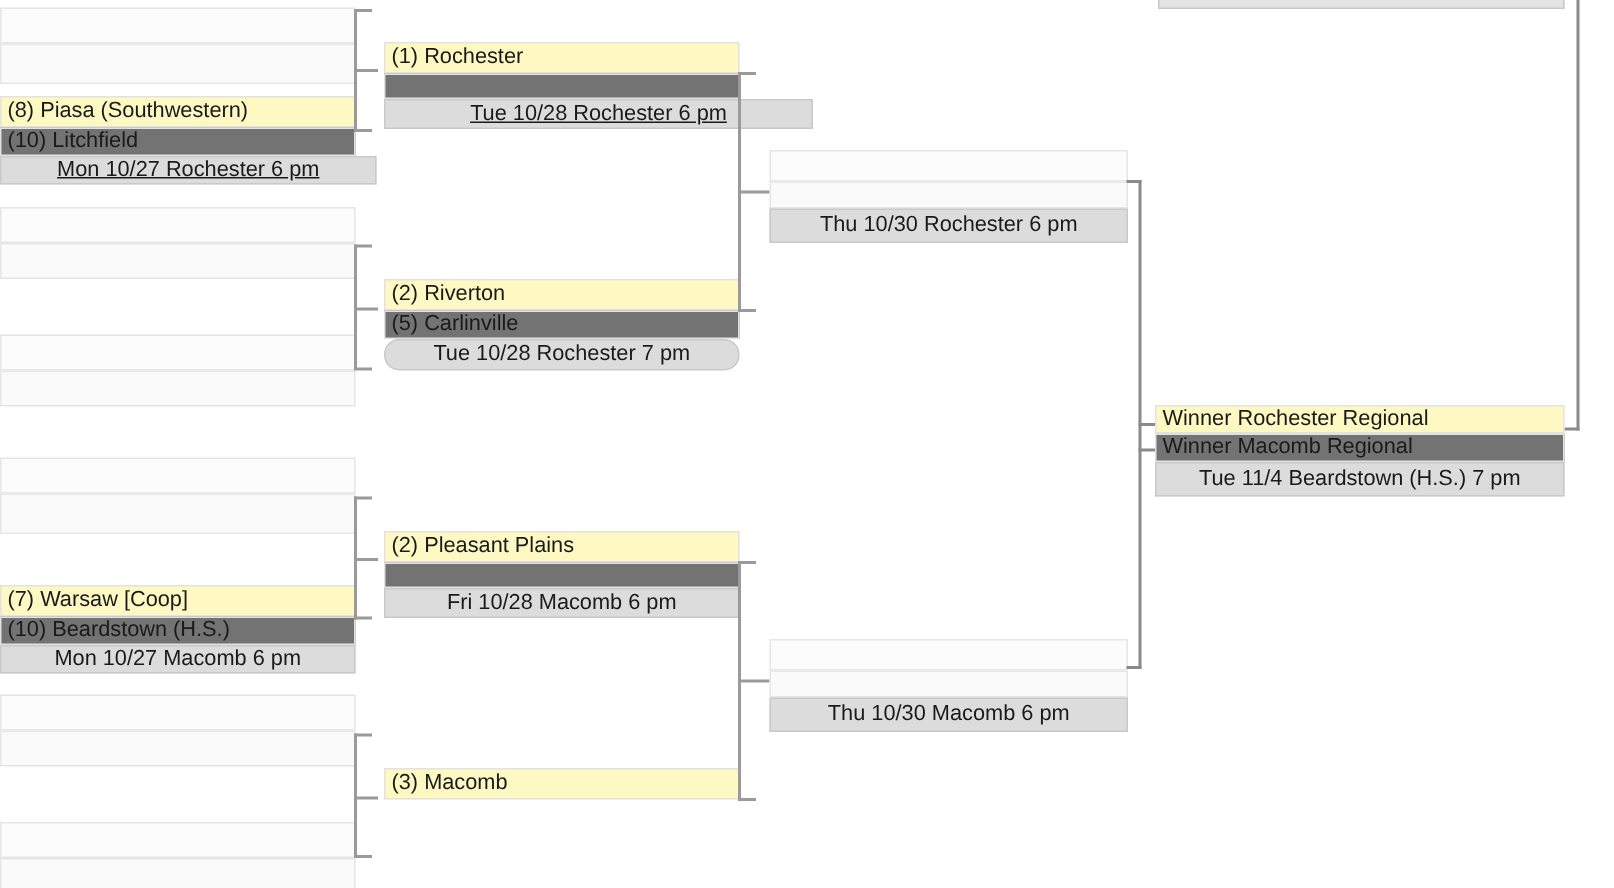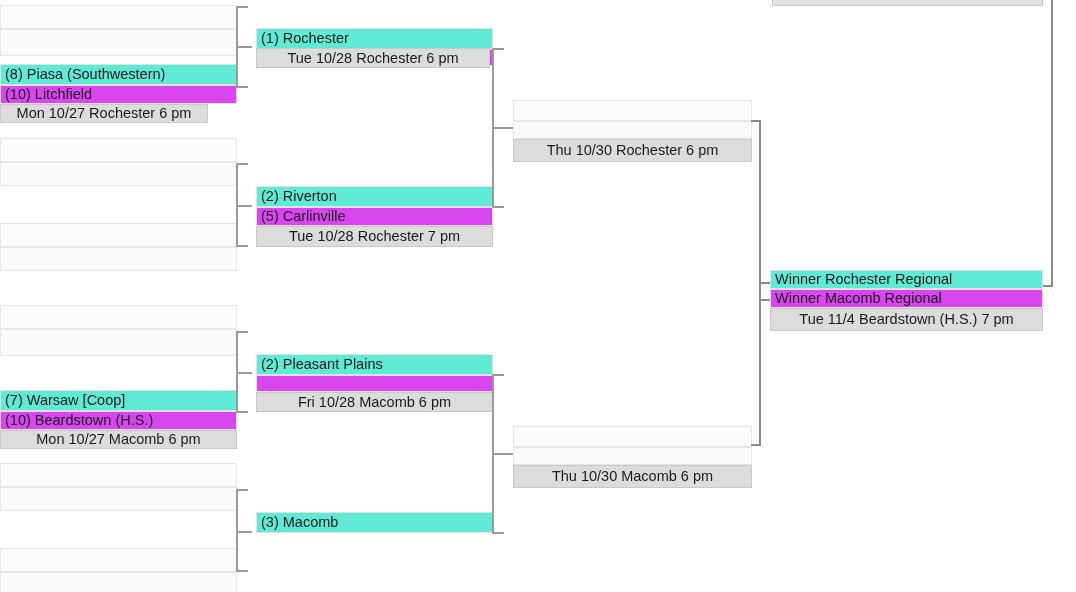--- a/index.html
+++ b/index.html
@@ -24,27 +24,27 @@
     box-sizing: border-box;
     font-size: 14.5px;
     line-height: 1;
     color: #1a1a1a;
     display: flex;
     align-items: center;
     white-space: nowrap;
     overflow: hidden;
   }
   .row.team {
-    background: #5eead4;
+    background: #fef9c3;
     border: 1px solid #e2e2e2;
     padding-left: 4px;
     justify-content: flex-start;
   }
   .row.team2 {
-    background: #d946ef;
+    background: #737373;
     border: 1px solid #e2e2e2;
     padding-left: 4px;
     justify-content: flex-start;
   }
   .row.date {
     background: #dcdcdc;
     border: 1px solid #c9c9c9;
     justify-content: center;
     color: #1a1a1a;
   }
@@ -77,21 +77,21 @@
 
 <div id="bracket">
 
   <div class="stub" style="left:772px; top:-6px; width:271px; height:12px;"></div>
 
   <div class="row blank" style="left:0px; top:5px; width:237px; height:24px;"></div>
   <div class="row blank2" style="left:0px; top:29px; width:237px; height:27px;"></div>
 
   <div class="row team" style="left:0px; top:64px; width:237px; height:21px;">(8) Piasa (Southwestern)</div>
   <div class="row team2" style="left:0px; top:85px; width:237px; height:19px;">(10) Litchfield</div>
-  <div class="row date" style="left:0px; top:104px; width:208px; height:19px;">Mon 10/27 Rochester 6 pm</div>
+  <div class="row date" style="left:0px; top:104px; width:251px; height:19px;text-decoration:underline;">Mon 10/27 Rochester 6 pm</div>
 
   <div class="row blank" style="left:0px; top:138px; width:237px; height:24px;"></div>
   <div class="row blank2" style="left:0px; top:162px; width:237px; height:24px;"></div>
 
   <div class="row blank" style="left:0px; top:223px; width:237px; height:24px;"></div>
   <div class="row blank2" style="left:0px; top:247px; width:237px; height:24px;"></div>
 
   <div class="row blank" style="left:0px; top:305px; width:237px; height:24px;"></div>
   <div class="row blank2" style="left:0px; top:329px; width:237px; height:27px;"></div>
 
@@ -120,25 +120,25 @@
   <div class="conn h light" style="left:236px; top:411px; width:12px;"></div>
   <div class="conn h light" style="left:236px; top:372px; width:16px;"></div>
 
   <div class="conn v light" style="left:236px; top:489px; height:83px;"></div>
   <div class="conn h light" style="left:236px; top:489px; width:12px;"></div>
   <div class="conn h light" style="left:236px; top:570px; width:12px;"></div>
   <div class="conn h light" style="left:236px; top:531px; width:16px;"></div>
 
   <div class="row team" style="left:256px; top:28px; width:237px; height:21px;">(1) Rochester</div>
   <div class="row team2" style="left:256px; top:49px; width:237px; height:17px;"></div>
-  <div class="row date" style="left:256px; top:48px; width:234px; height:20px;">Tue 10/28 Rochester 6 pm</div>
+  <div class="row date" style="left:256px; top:66px; width:286px; height:20px;text-decoration:underline;">Tue 10/28 Rochester 6 pm</div>
 
   <div class="row team" style="left:256px; top:186px; width:237px; height:21px;">(2) Riverton</div>
   <div class="row team2" style="left:256px; top:207px; width:237px; height:19px;">(5) Carlinville</div>
-  <div class="row date" style="left:256px; top:226px; width:237px; height:21px;">Tue 10/28 Rochester 7 pm</div>
+  <div class="row date" style="left:256px; top:226px; width:237px; height:21px;border-radius:10px;">Tue 10/28 Rochester 7 pm</div>
 
   <div class="row team" style="left:256px; top:354px; width:237px; height:21px;">(2) Pleasant Plains</div>
   <div class="row team2" style="left:256px; top:375px; width:237px; height:17px;"></div>
   <div class="row date" style="left:256px; top:392px; width:237px; height:20px;">Fri 10/28 Macomb 6 pm</div>
 
   <div class="row team" style="left:256px; top:512px; width:237px; height:21px;">(3) Macomb</div>
 
   <div class="conn v" style="left:760px; top:49px; height:0px;"></div>
   <div class="conn v light" style="left:492px; top:48px; height:160px;"></div>
   <div class="conn h light" style="left:492px; top:48px; width:12px;"></div>

